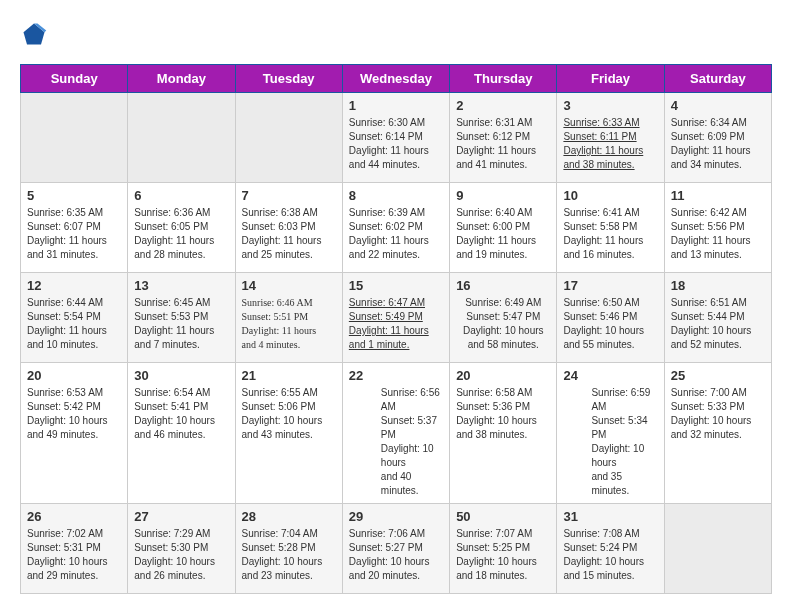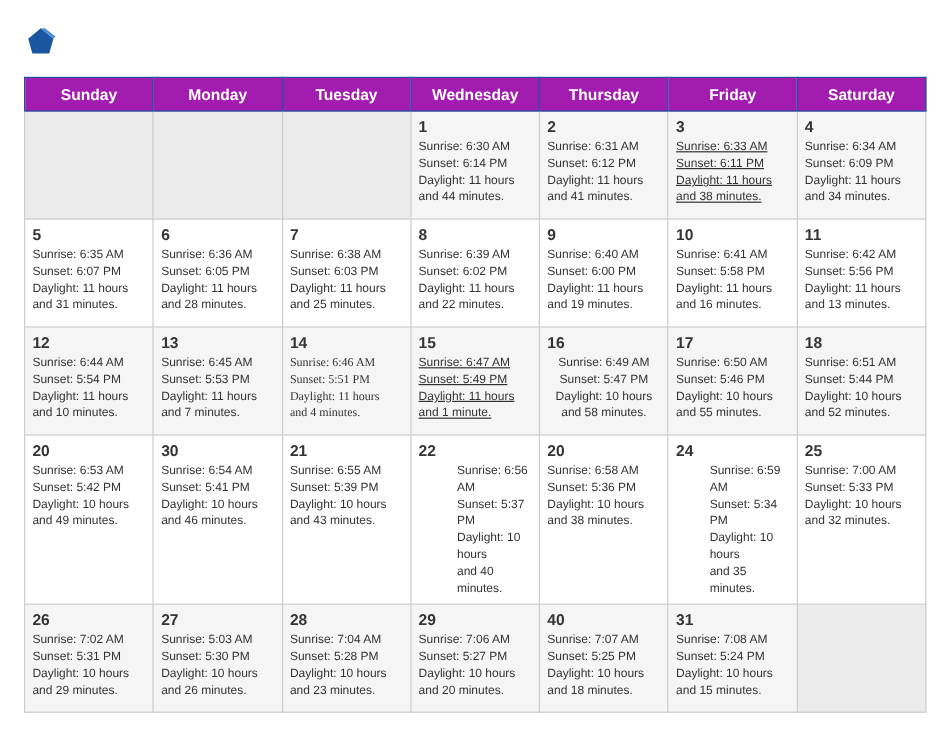--- a/index.html
+++ b/index.html
@@ -279,21 +279,21 @@
         <td>
           <span class="day-num">30</span>
           <div class="day-info" style="white-space: pre-line;">Sunrise: 6:54 AM
 Sunset: 5:41 PM
 Daylight: 10 hours
 and 46 minutes.</div>
         </td>
         <td>
           <span class="day-num">21</span>
           <div class="day-info" style="white-space: pre-line;">Sunrise: 6:55 AM
-Sunset: 5:39 PM
+Sunset: 5:06 PM
 Daylight: 10 hours
 and 43 minutes.</div>
         </td>
         <td>
           <span class="day-num">22</span>
           <div class="day-info" style="white-space: pre-line; margin-left: 32px;">Sunrise: 6:56 AM
 Sunset: 5:37 PM
 Daylight: 10 hours
 and 40 minutes.</div>
         </td>
@@ -322,41 +322,41 @@
       <tr>
         <td>
           <span class="day-num">26</span>
           <div class="day-info" style="white-space: pre-line;">Sunrise: 7:02 AM
 Sunset: 5:31 PM
 Daylight: 10 hours
 and 29 minutes.</div>
         </td>
         <td>
           <span class="day-num">27</span>
-          <div class="day-info" style="white-space: pre-line;">Sunrise: 5:03 AM
+          <div class="day-info" style="white-space: pre-line;">Sunrise: 7:29 AM
 Sunset: 5:30 PM
 Daylight: 10 hours
 and 26 minutes.</div>
         </td>
         <td>
           <span class="day-num">28</span>
           <div class="day-info" style="white-space: pre-line;">Sunrise: 7:04 AM
 Sunset: 5:28 PM
 Daylight: 10 hours
 and 23 minutes.</div>
         </td>
         <td>
           <span class="day-num">29</span>
           <div class="day-info" style="white-space: pre-line;">Sunrise: 7:06 AM
 Sunset: 5:27 PM
 Daylight: 10 hours
 and 20 minutes.</div>
         </td>
         <td>
-          <span class="day-num">40</span>
+          <span class="day-num">50</span>
           <div class="day-info" style="white-space: pre-line;">Sunrise: 7:07 AM
 Sunset: 5:25 PM
 Daylight: 10 hours
 and 18 minutes.</div>
         </td>
         <td>
           <span class="day-num">31</span>
           <div class="day-info" style="white-space: pre-line;">Sunrise: 7:08 AM
 Sunset: 5:24 PM
 Daylight: 10 hours

